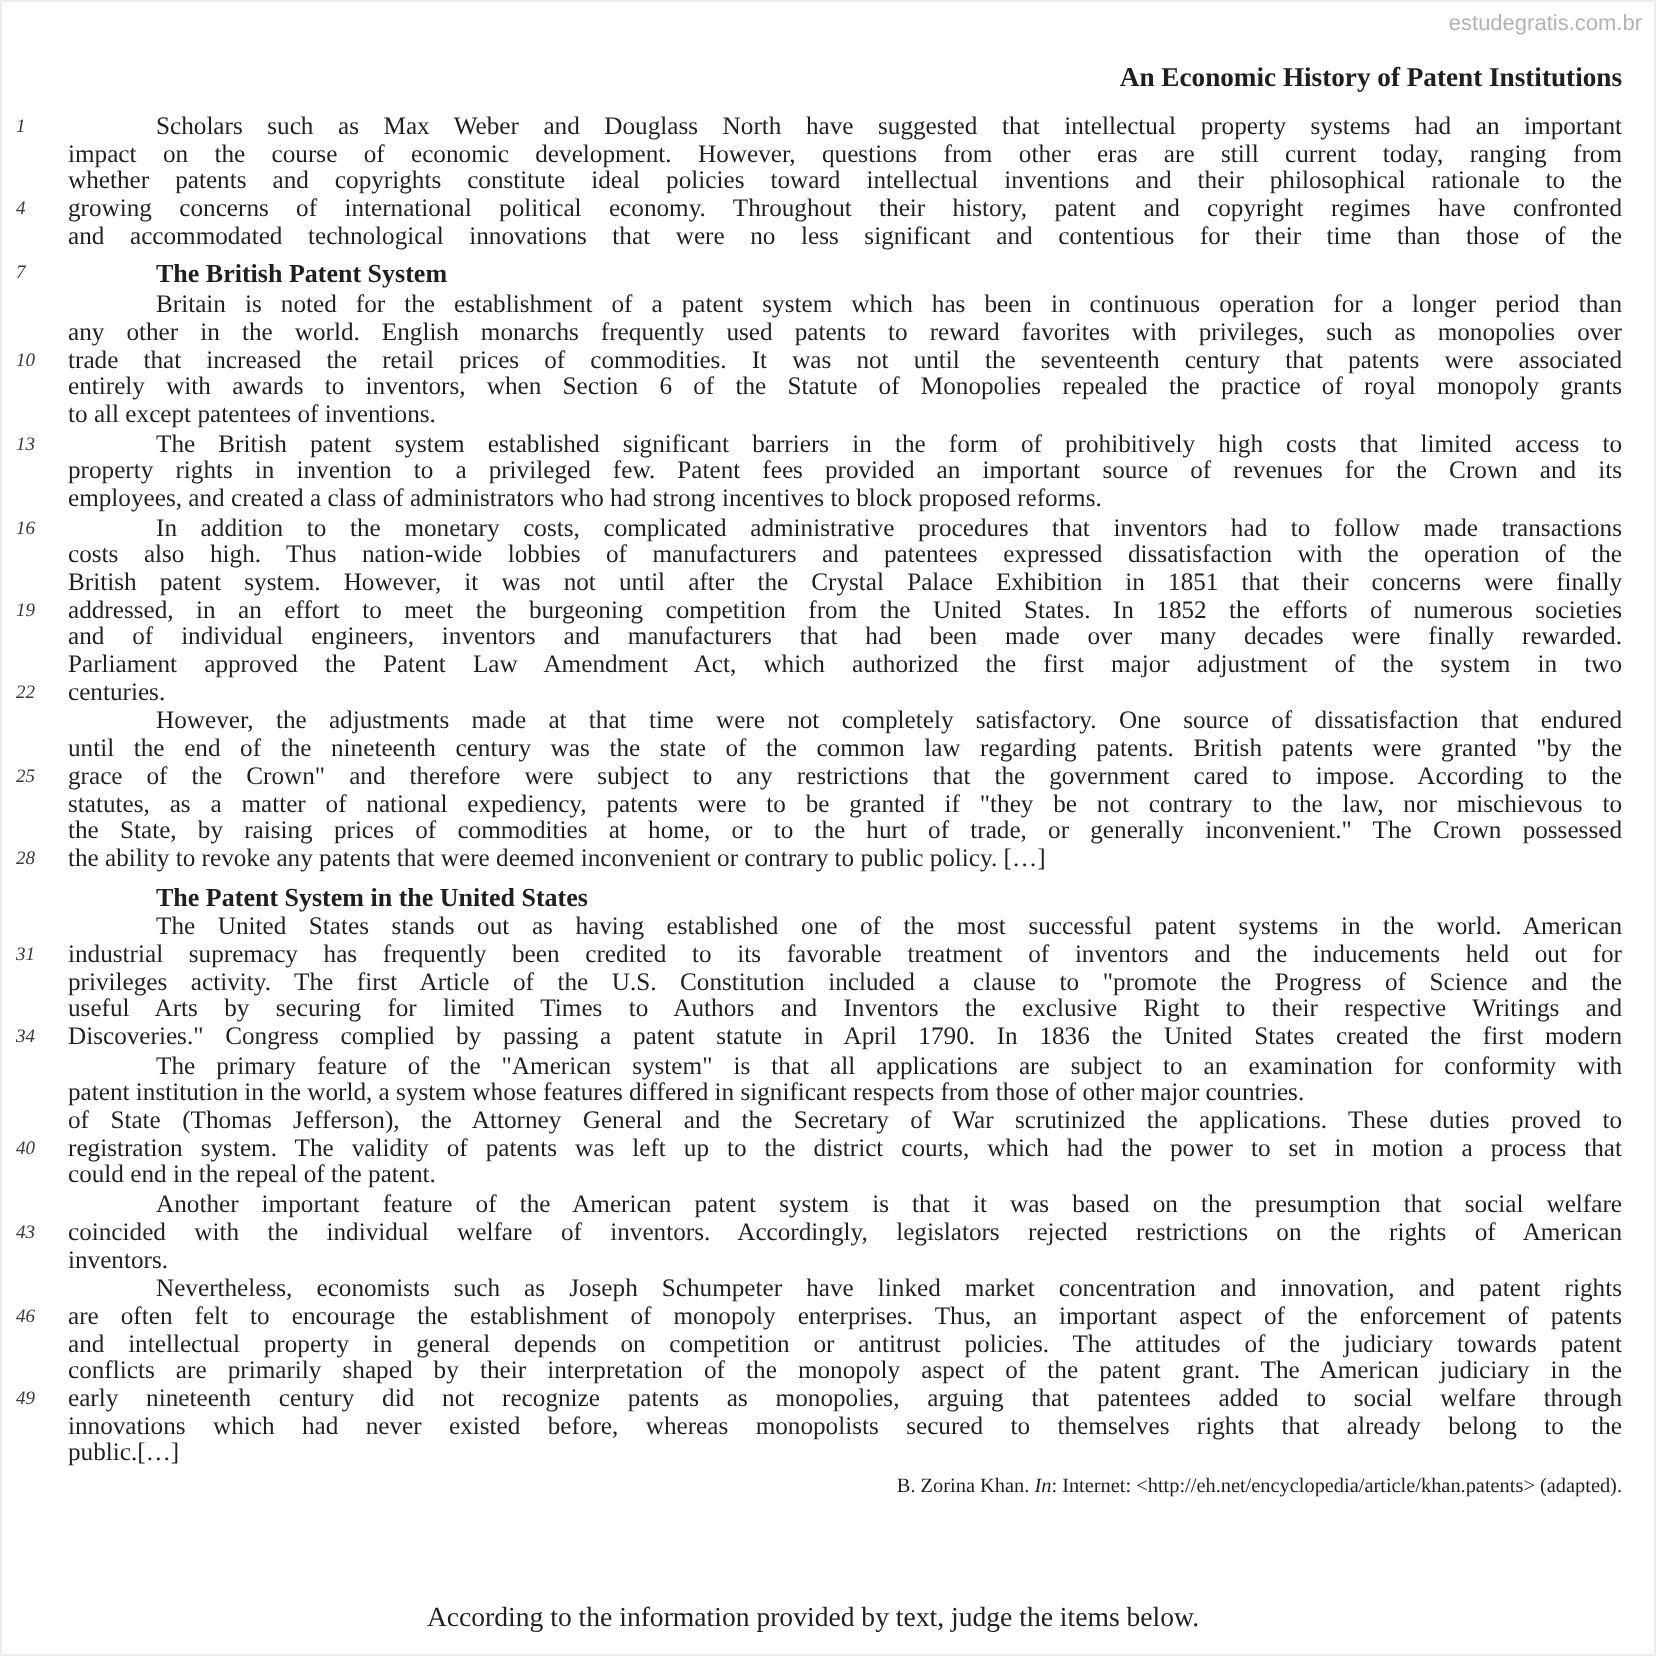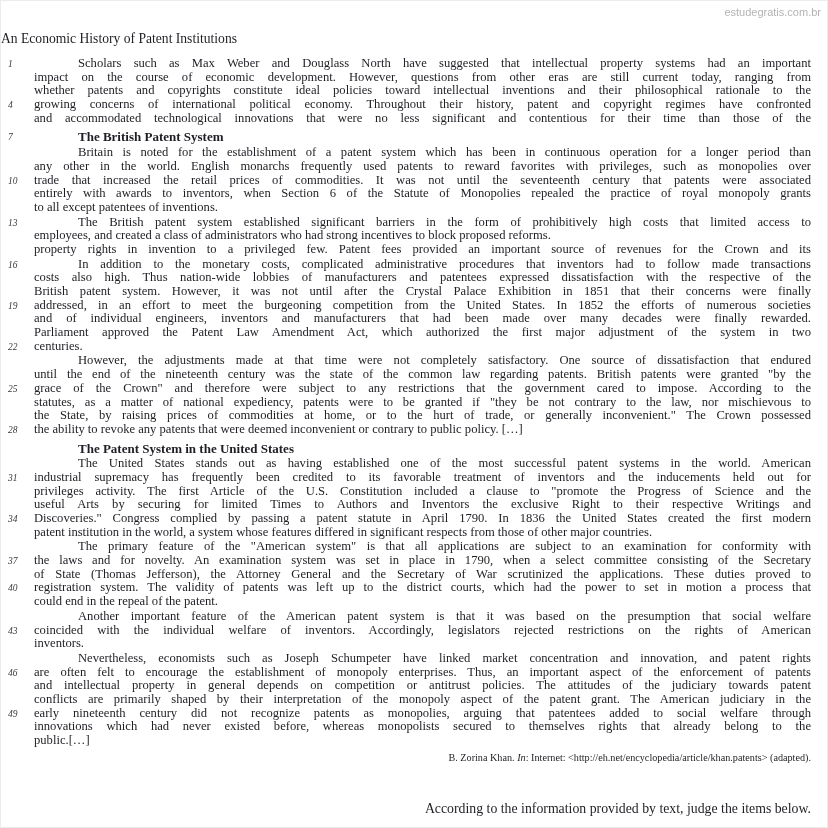--- a/index.html
+++ b/index.html
@@ -13,21 +13,21 @@
     color:#1e1e24;
     overflow:hidden;
   }
   #watermark{
     position:absolute;top:5px;right:6px;
     font-family:"Liberation Sans", sans-serif;
     font-size:11px;color:#b3b3b3;
   }
   #doc-title{
     position:absolute;top:30px;left:0;right:16px;
-    text-align:left;font-weight:normal;font-size:13.6px;
+    text-align:right;font-weight:bold;font-size:13.6px;
   }
   #text-body{
     position:absolute;top:55px;left:33px;right:16px;
   }
   .row{
     position:relative;
     line-height:13.7px;height:13.7px;
     font-size:12.6px;
     text-align:justify;
     text-align-last:justify;
@@ -48,21 +48,21 @@
     line-height:12px;
   }
   #citation{
     margin-top:3px;
     text-align:left; text-align-last:right;
     font-size:10.2px; color:#1e1e24; line-height:13px;
   }
   #citation .it{ font-style:italic; }
   #footer-instruction{
     position:absolute; left:1px; top:800px; right:16px;
-    font-size:13.8px; text-align:right;
+    font-size:13.8px; text-align:center;
   }
 </style>
 </head>
 <body>
 
 <div id="page">
   <div id="watermark">estudegratis.com.br</div>
   <div id="doc-title">An Economic History of Patent Institutions</div>
   <div id="text-body">
 
@@ -71,44 +71,43 @@
       <div class="row mid"><span>whether patents and copyrights constitute ideal policies toward intellectual inventions and their philosophical rationale to the</span></div>
       <div class="row mid"><span class="lnum">4</span><span>growing concerns of international political economy. Throughout their history, patent and copyright regimes have confronted</span></div>
       <div class="row mid"><span>and accommodated technological innovations that were no less significant and contentious for their time than those of the</span></div>
       <div class="row heading"><span class="lnum">7</span><span>The British Patent System</span></div>
       <div class="row first"><span>Britain is noted for the establishment of a patent system which has been in continuous operation for a longer period than</span></div>
       <div class="row mid"><span>any other in the world. English monarchs frequently used patents to reward favorites with privileges, such as monopolies over</span></div>
       <div class="row mid"><span class="lnum">10</span><span>trade that increased the retail prices of commodities. It was not until the seventeenth century that patents were associated</span></div>
       <div class="row mid"><span>entirely with awards to inventors, when Section 6 of the Statute of Monopolies repealed the practice of royal monopoly grants</span></div>
       <div class="row last"><span>to all except patentees of inventions.</span></div>
       <div class="row first"><span class="lnum">13</span><span>The British patent system established significant barriers in the form of prohibitively high costs that limited access to</span></div>
+      <div class="row mid"><span>property rights in invention to a privileged few. Patent fees provided an important source of revenues for the Crown and its</span></div>
       <div class="row last"><span>employees, and created a class of administrators who had strong incentives to block proposed reforms.</span></div>
-      <div class="row mid"><span>property rights in invention to a privileged few. Patent fees provided an important source of revenues for the Crown and its</span></div>
       <div class="row first"><span class="lnum">16</span><span>In addition to the monetary costs, complicated administrative procedures that inventors had to follow made transactions</span></div>
-      <div class="row mid"><span>costs also high. Thus nation-wide lobbies of manufacturers and patentees expressed dissatisfaction with the respective of the</span></div>
+      <div class="row mid"><span>costs also high. Thus nation-wide lobbies of manufacturers and patentees expressed dissatisfaction with the operation of the</span></div>
       <div class="row mid"><span>British patent system. However, it was not until after the Crystal Palace Exhibition in 1851 that their concerns were finally</span></div>
       <div class="row mid"><span class="lnum">19</span><span>addressed, in an effort to meet the burgeoning competition from the United States. In 1852 the efforts of numerous societies</span></div>
       <div class="row mid"><span>and of individual engineers, inventors and manufacturers that had been made over many decades were finally rewarded.</span></div>
       <div class="row mid"><span>Parliament approved the Patent Law Amendment Act, which authorized the first major adjustment of the system in two</span></div>
       <div class="row last"><span class="lnum">22</span><span>centuries.</span></div>
       <div class="row first"><span>However, the adjustments made at that time were not completely satisfactory. One source of dissatisfaction that endured</span></div>
       <div class="row mid"><span>until the end of the nineteenth century was the state of the common law regarding patents. British patents were granted "by the</span></div>
       <div class="row mid"><span class="lnum">25</span><span>grace of the Crown" and therefore were subject to any restrictions that the government cared to impose. According to the</span></div>
       <div class="row mid"><span>statutes, as a matter of national expediency, patents were to be granted if "they be not contrary to the law, nor mischievous to</span></div>
       <div class="row mid"><span>the State, by raising prices of commodities at home, or to the hurt of trade, or generally inconvenient." The Crown possessed</span></div>
       <div class="row last"><span class="lnum">28</span><span>the ability to revoke any patents that were deemed inconvenient or contrary to public policy. […]</span></div>
       <div class="row heading"><span>The Patent System in the United States</span></div>
       <div class="row first"><span>The United States stands out as having established one of the most successful patent systems in the world. American</span></div>
       <div class="row mid"><span class="lnum">31</span><span>industrial supremacy has frequently been credited to its favorable treatment of inventors and the inducements held out for</span></div>
       <div class="row mid"><span>privileges activity. The first Article of the U.S. Constitution included a clause to "promote the Progress of Science and the</span></div>
       <div class="row mid"><span>useful Arts by securing for limited Times to Authors and Inventors the exclusive Right to their respective Writings and</span></div>
       <div class="row mid"><span class="lnum">34</span><span>Discoveries." Congress complied by passing a patent statute in April 1790. In 1836 the United States created the first modern</span></div>
+      <div class="row first"><span>The primary feature of the "American system" is that all applications are subject to an examination for conformity with</span></div>
       <div class="row last"><span>patent institution in the world, a system whose features differed in significant respects from those of other major countries.</span></div>
-      <div class="row first"><span>The primary feature of the "American system" is that all applications are subject to an examination for conformity with</span></div>
-      <div class="row mid"><span class="lnum">37</span><span>the laws and for novelty. An examination system was set in place in 1790, when a select committee consisting of the Secretary</span></div>
       <div class="row mid"><span>of State (Thomas Jefferson), the Attorney General and the Secretary of War scrutinized the applications. These duties proved to</span></div>
       <div class="row mid"><span class="lnum">40</span><span>registration system. The validity of patents was left up to the district courts, which had the power to set in motion a process that</span></div>
       <div class="row last"><span>could end in the repeal of the patent.</span></div>
       <div class="row first"><span>Another important feature of the American patent system is that it was based on the presumption that social welfare</span></div>
       <div class="row mid"><span class="lnum">43</span><span>coincided with the individual welfare of inventors. Accordingly, legislators rejected restrictions on the rights of American</span></div>
       <div class="row last"><span>inventors.</span></div>
       <div class="row first"><span>Nevertheless, economists such as Joseph Schumpeter have linked market concentration and innovation, and patent rights</span></div>
       <div class="row mid"><span class="lnum">46</span><span>are often felt to encourage the establishment of monopoly enterprises. Thus, an important aspect of the enforcement of patents</span></div>
       <div class="row mid"><span>and intellectual property in general depends on competition or antitrust policies. The attitudes of the judiciary towards patent</span></div>
       <div class="row mid"><span>conflicts are primarily shaped by their interpretation of the monopoly aspect of the patent grant. The American judiciary in the</span></div>

